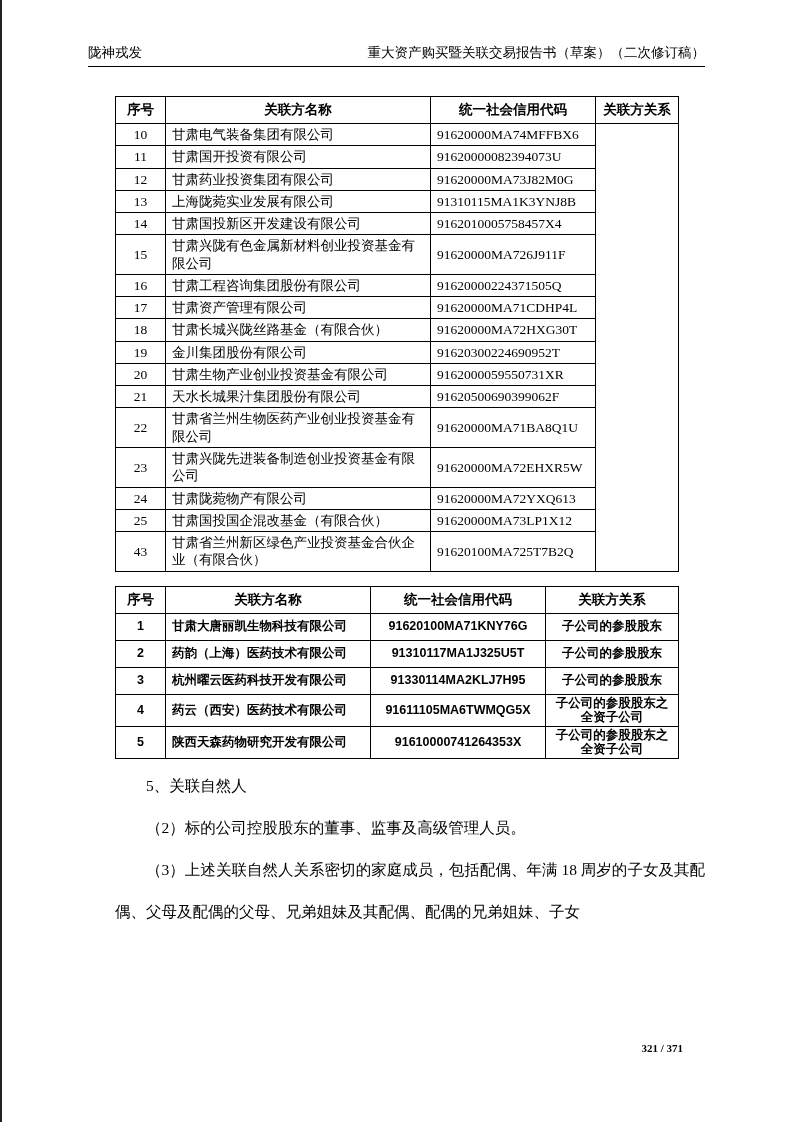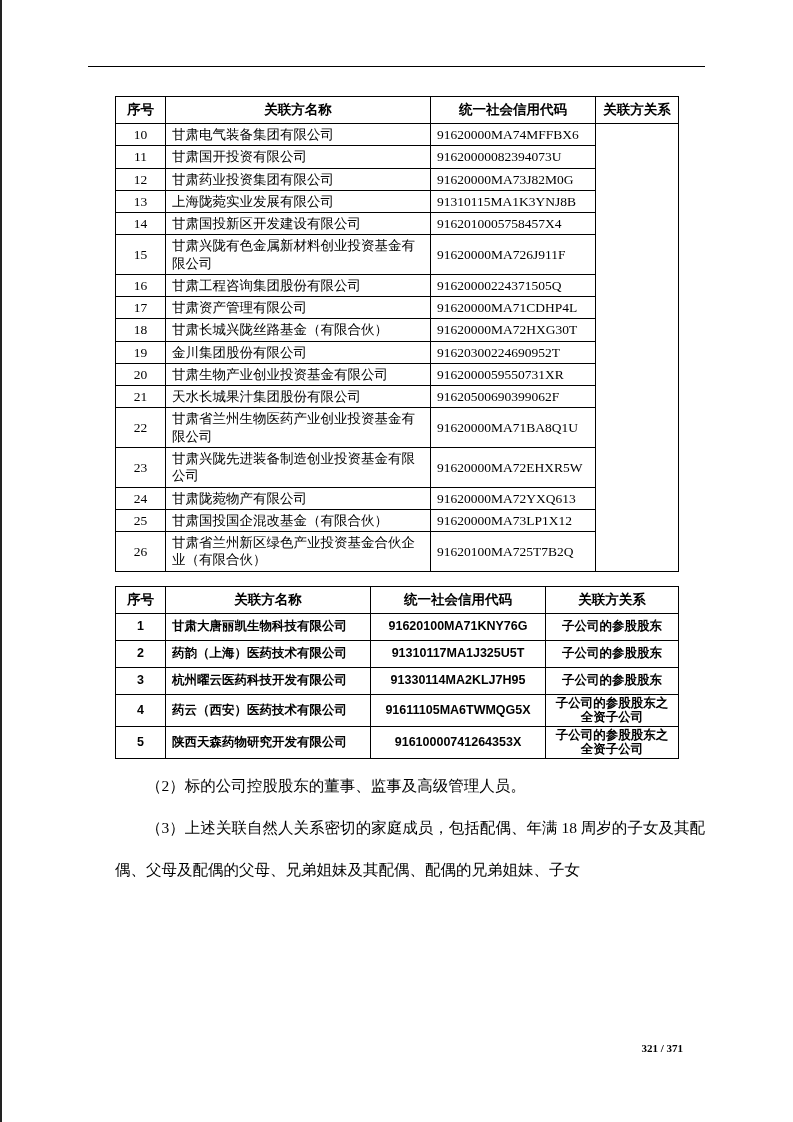--- a/index.html
+++ b/index.html
@@ -72,20 +72,24 @@
     font-size:11px; font-weight:bold;
     font-family:"Liberation Serif","DejaVu Serif",serif;
   }
 </style>
 </head>
 <body>
 
 <div class="page">
   <div class="scan-edge"></div>
 
+  <div class="doc-header">
+    <span>陇神戎发</span>
+    <span>重大资产购买暨关联交易报告书（草案）（二次修订稿）</span>
+  </div>
   <div class="header-rule"></div>
 
   <div class="content">
 
     <table class="t1">
       <colgroup>
         <col style="width:50px">
           <col style="width:265px">
           <col style="width:165px">
           <col style="width:83px">
@@ -174,21 +178,21 @@
             <td class="c-no">24</td>
             <td class="c-name">甘肃陇菀物产有限公司</td>
             <td class="c-code">91620000MA72YXQ613</td>
           </tr>
           <tr>
             <td class="c-no">25</td>
             <td class="c-name">甘肃国投国企混改基金（有限合伙）</td>
             <td class="c-code">91620000MA73LP1X12</td>
           </tr>
           <tr>
-            <td class="c-no">26</td>
+            <td class="c-no">43</td>
             <td class="c-name">甘肃省兰州新区绿色产业投资基金合伙企业（有限合伙）</td>
             <td class="c-code">91620100MA725T7B2Q</td>
           </tr>
         </tbody>
     </table>
 
 
     <table class="t2">
       <colgroup>
         <col style="width:50px">
@@ -232,19 +236,20 @@
           <tr>
             <td class="c-no">5</td>
             <td class="c-name">陕西天森药物研究开发有限公司</td>
             <td class="c-code">91610000741264353X</td>
             <td class="c-rel">子公司的参股股东之全资子公司</td>
           </tr>
         </tbody>
     </table>
 
     <div class="paras">
+      <p class="para">5、关联自然人</p>
       <p class="para">（2）标的公司控股股东的董事、监事及高级管理人员。</p>
       <p class="para para-justify">（3）上述关联自然人关系密切的家庭成员，包括配偶、年满 18 周岁的子女及其配偶、父母及配偶的父母、兄弟姐妹及其配偶、配偶的兄弟姐妹、子女</p>
     </div>
   </div>
 
   <div class="page-footer">321 / 371</div>
 </div>
 
 </body></html>

